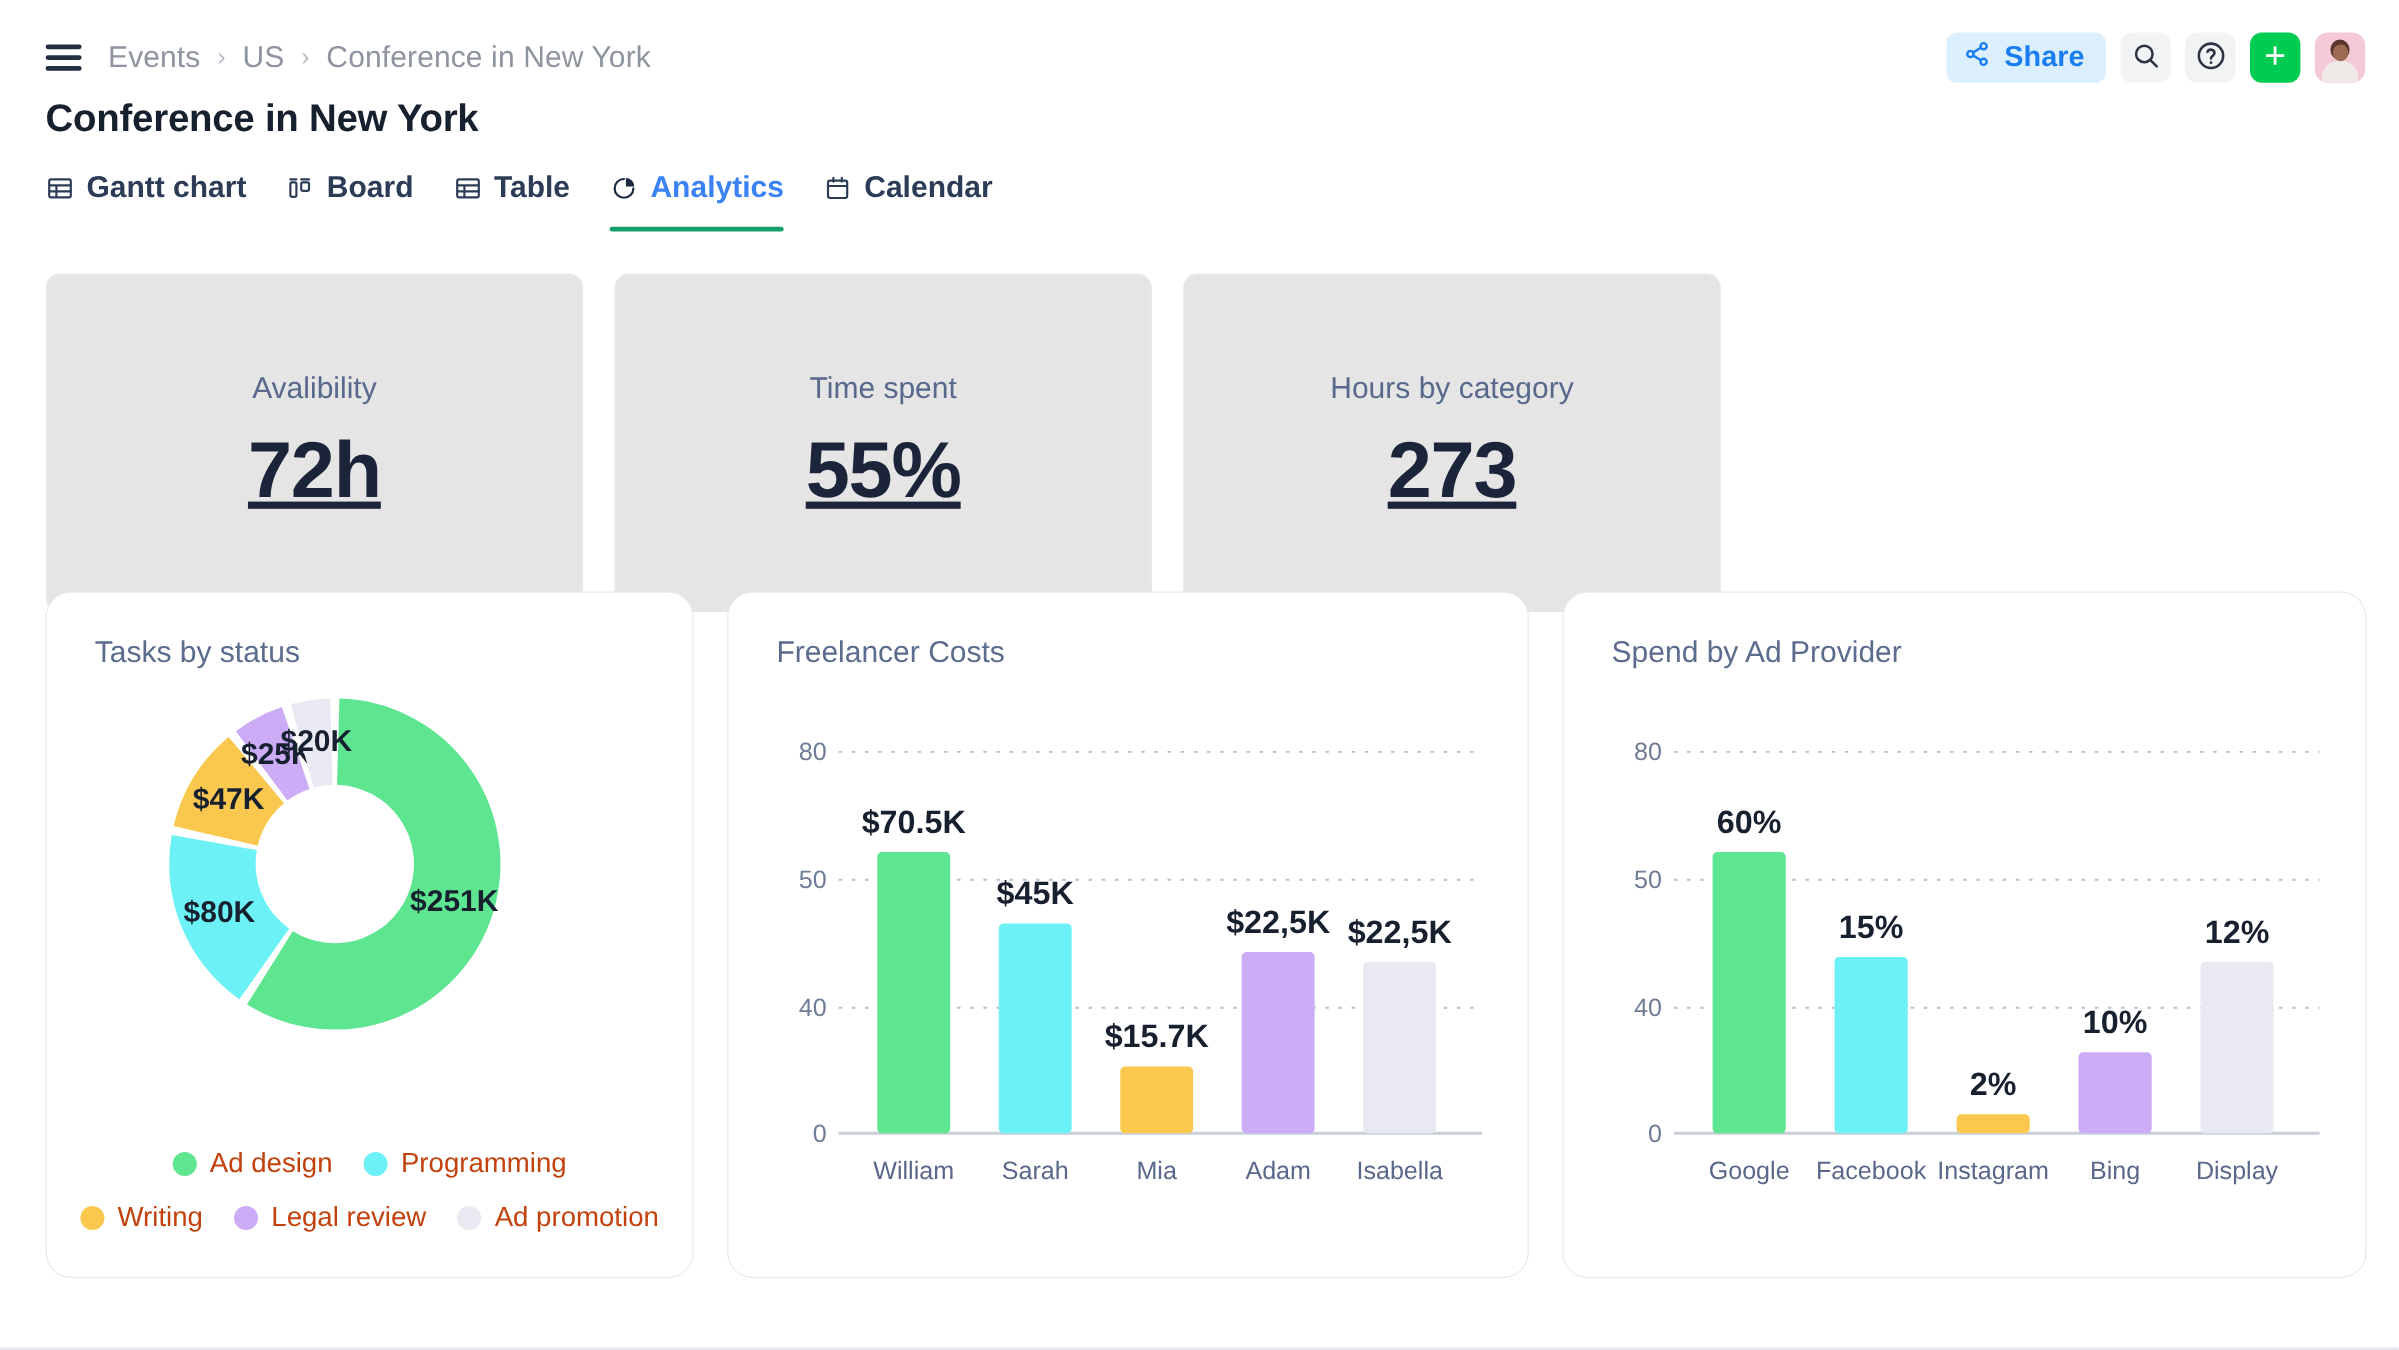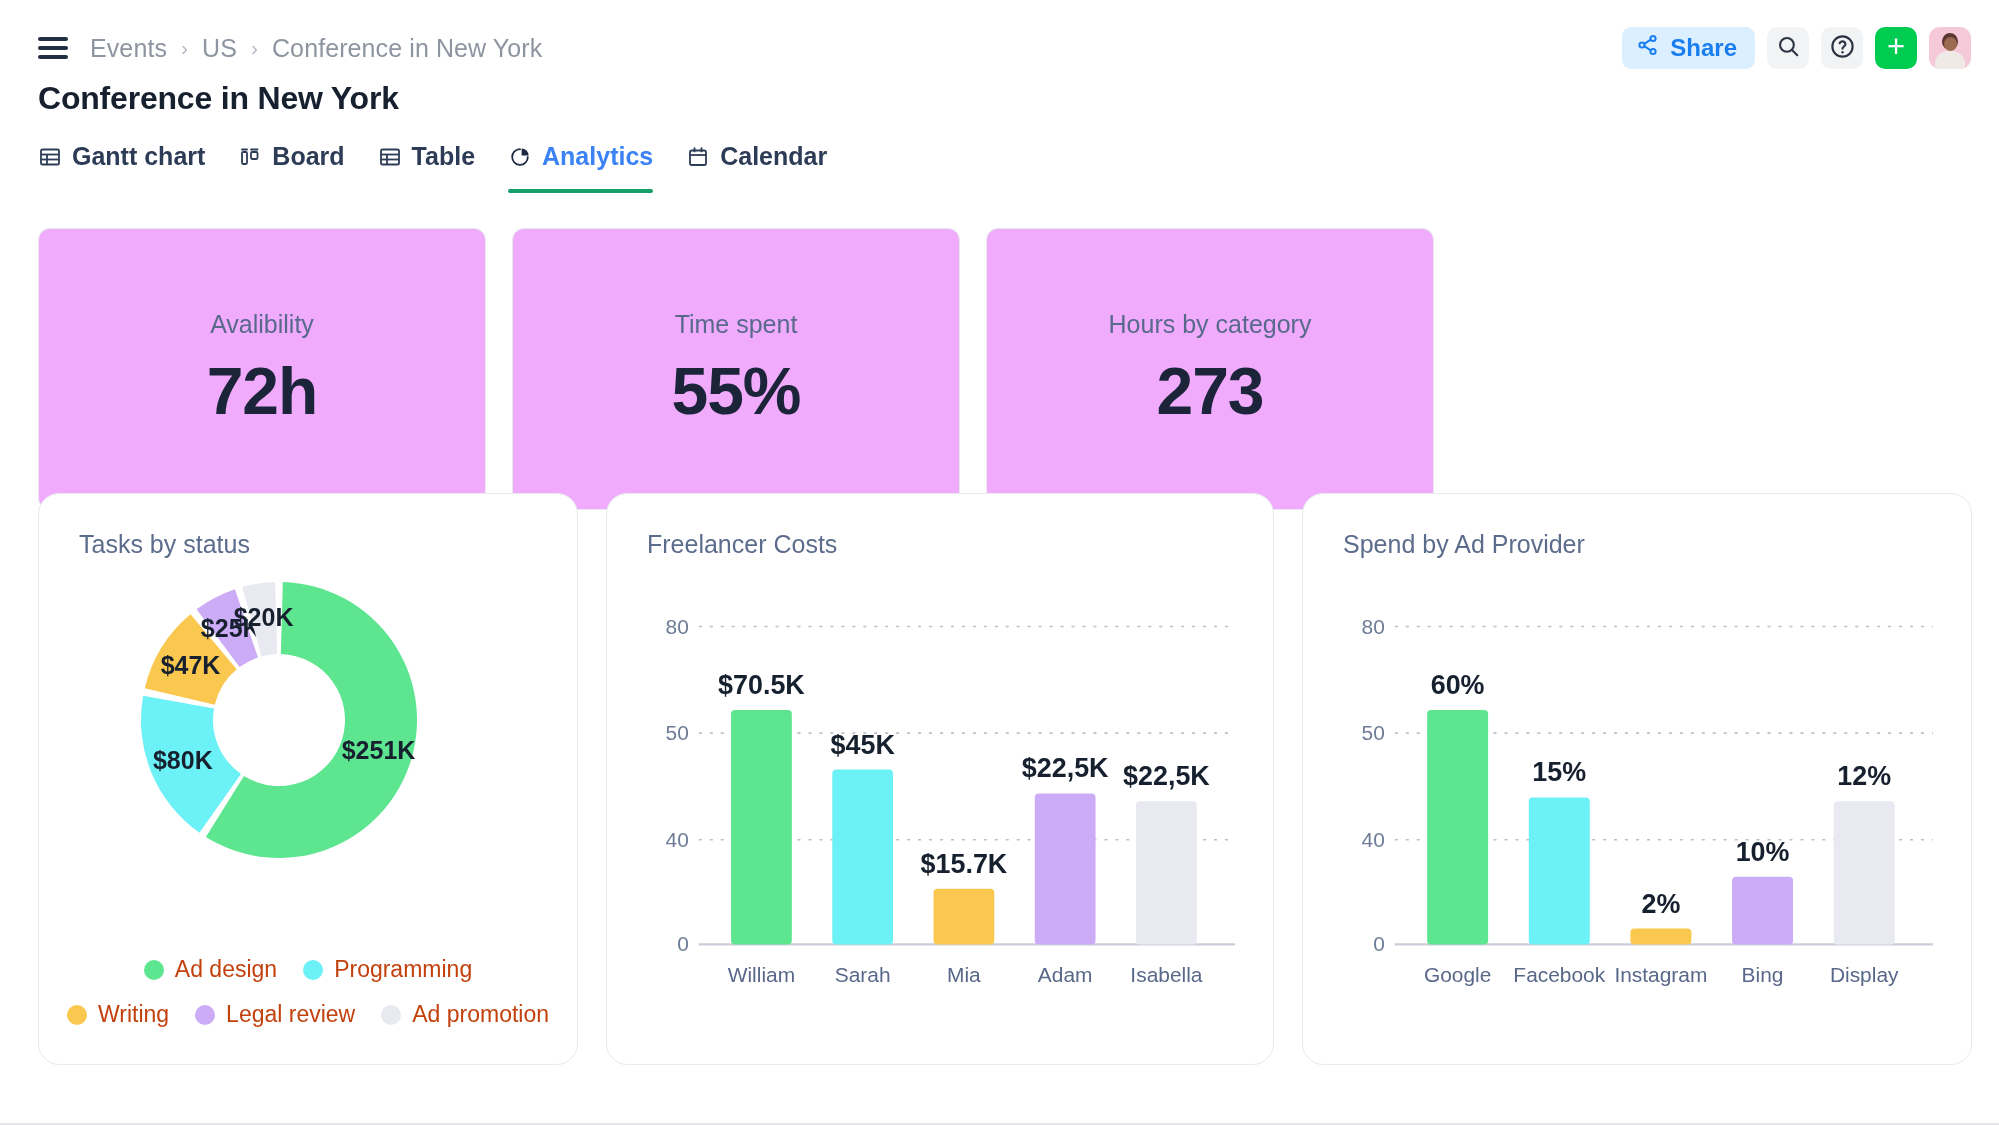--- a/index.html
+++ b/index.html
@@ -74,24 +74,24 @@
   .tab.active::after {
     content: ""; position: absolute; left: 0; right: 0; bottom: 0;
     height: 4px; background: #15a06a; border-radius: 3px;
   }
   .tab svg { display: block; }
 
   
   .kpi-row { position: absolute; left: 38px; top: 228px; display: flex; gap: 26px; }
   .kpi-card {
     width: 448px; height: 282px; border: 1.5px solid #e7e9ee; border-radius: 12px;
-    background: #f0abfc; display: flex; flex-direction: column; align-items: center; justify-content: center; gap: 14px;
+    background: #e5e5e5; display: flex; flex-direction: column; align-items: center; justify-content: center; gap: 14px;
   }
   .kpi-label { font-size: 25px; color: #58698c; }
-  .kpi-value { font-size: 66px; font-weight: bold; color: #1b2438; letter-spacing: -1px; }
+  .kpi-value { font-size: 66px; font-weight: bold; color: #1b2438; letter-spacing: -1px; text-decoration: underline; }
 
   
   .chart-row { position: absolute; left: 38px; top: 493px; display: flex; gap: 28px; }
   .chart-card {
     border: 1.5px solid #e7e9ee; border-radius: 21px; background: #fff;
     height: 572px; position: relative;
   }
   .card-donut { width: 540px; }
   .card-bar1  { width: 668px; }
   .card-bar2  { width: 670px; text-align: center; }

